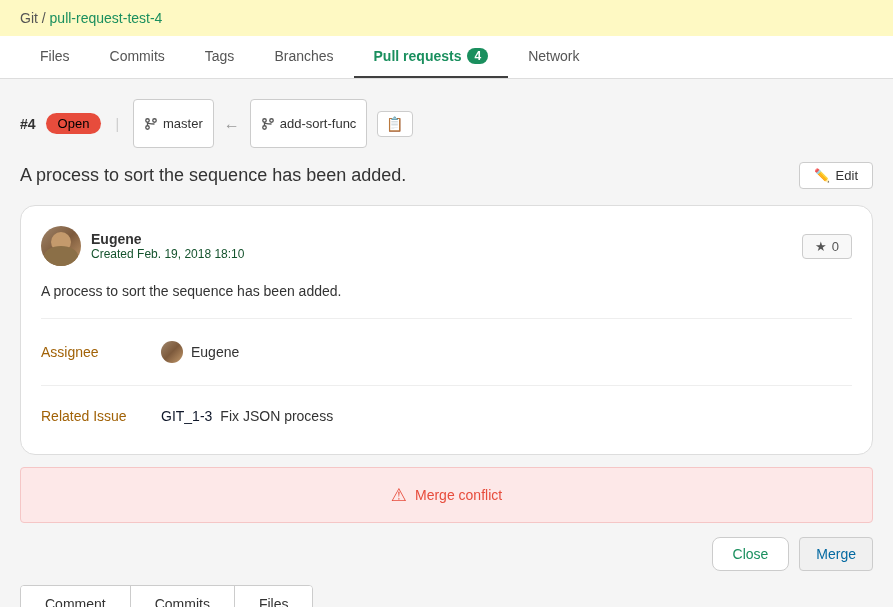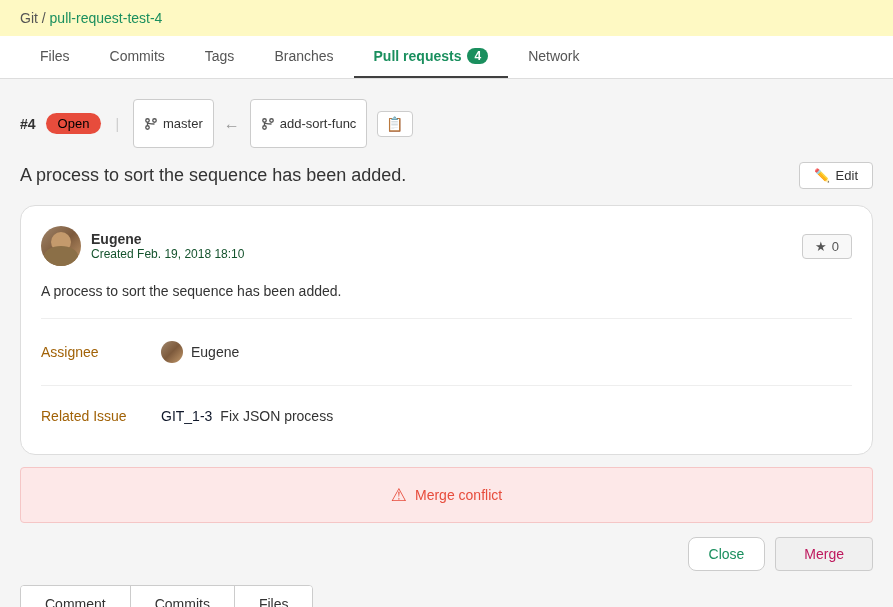--- a/index.html
+++ b/index.html
@@ -281,24 +281,24 @@
       padding: 8px 20px;
       cursor: pointer;
       font-size: 14px;
       color: #1a8f5e;
       font-weight: 500;
     }
     .btn-merge {
       border: 1px solid #ccc;
       border-radius: 4px;
       background: #f0f0f0;
-      padding: 8px 28px;
-      cursor: pointer;
-      font-size: 14px;
-      color: #be185d;
+      padding: 8px 16px;
+      cursor: pointer;
+      font-size: 14px;
+      color: #0369a1;
       font-weight: 500;
     }
 
     
     .bottom-tabs {
       display: flex;
       border: 1px solid #ccc;
       border-radius: 4px;
       overflow: hidden;
       width: fit-content;

